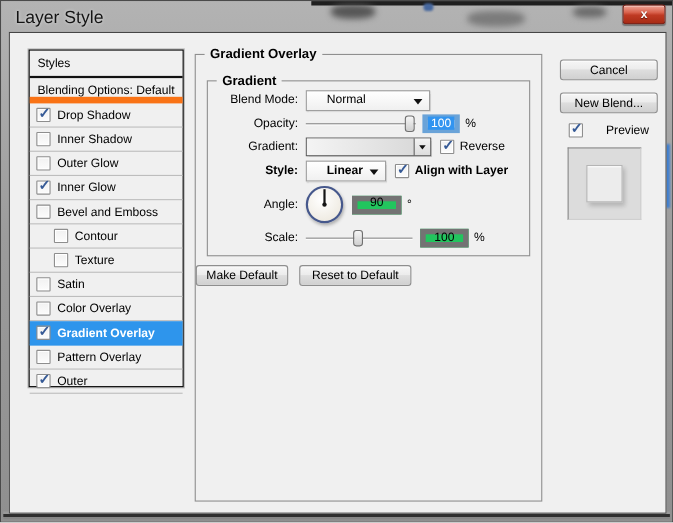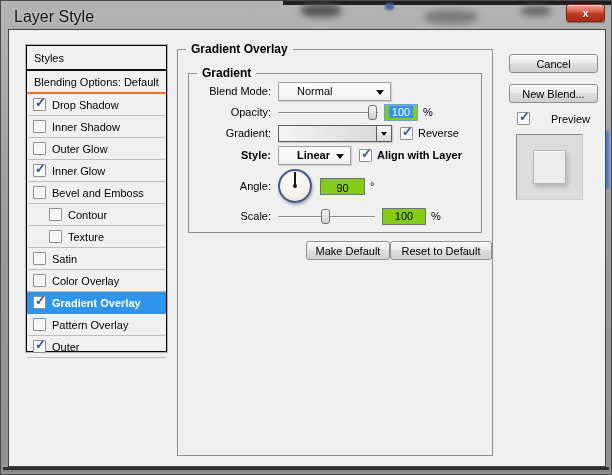--- a/index.html
+++ b/index.html
@@ -34,21 +34,21 @@
     background:linear-gradient(180deg,#9a9a9a 0 2px,#2f2f2f 2px 5px,#868686 5px 100%); }
 
   
   .content { position:absolute; top:28px; left:7px; width:598px; height:438px;
     background:#f0f0f0; border:1px solid #454545; z-index:2; }
 
   
   .styles-list { position:absolute; left:17px; top:15px; width:141px; height:307px;
     border:1px solid #000; background:#f0f0f0; box-shadow:0 0 0 1px rgba(0,0,0,.25); }
   .styles-header { height:25px; line-height:25px; padding-left:7px; border-bottom:2px solid #111; }
-  .blending-row { height:23px; line-height:23px; padding-left:7px; border-bottom:2px solid #f97316; cursor:default; }
+  .blending-row { height:23px; line-height:23px; padding-left:7px; border-bottom:6px solid #f97316; cursor:default; }
   .style-item { height:22px; display:flex; align-items:center; gap:6px; padding-left:6px;
     border-bottom:1px solid #bdbdbd; cursor:default; }
   .style-item.indent { padding-left:22px; }
   .style-item.selected { background:#2e95ec; color:#fff; font-weight:bold; border-bottom-color:#2e95ec; }
 
   
   .cb { width:13px; height:13px; flex:0 0 13px; border:1px solid #8e8e8e; border-radius:1px;
     background:linear-gradient(180deg,#f1f1f1,#fcfcfc); position:relative;
     box-shadow:inset 0 0 0 1px #fff; }
   .cb.checked::after { content:"✓"; position:absolute; left:1px; top:-4px;
@@ -74,21 +74,21 @@
   .arr-dn { position:absolute; right:6px; top:7px; width:0; height:0;
     border:4px solid transparent; border-top:5px solid #111; }
 
   .slider { position:relative; height:15px; }
   .sl-opacity { width:100px; } .sl-scale { width:97px; }
   .track { position:absolute; top:7px; left:0; right:0; height:1px; background:#8a8a8a;
     box-shadow:0 1px 0 #fff; }
   .thumb { position:absolute; top:0; width:9px; height:15px; border:1px solid #6f6f6f;
     border-radius:3px; background:linear-gradient(180deg,#f6f6f6,#cfcfcf); }
 
-  .field { height:17px; border:1px solid #737373; background:#84cc16; display:flex;
+  .field { height:17px; border:5px solid #737373; background:#22c55e; display:flex;
     align-items:center; justify-content:center; }
   .f-opacity { width:34px; margin-left:6px; border-color:#6aa3d8; }
   .f-opacity .sel { background:#3194f0; color:#fff; padding:0 3px; }
   .f-angle { width:45px; margin-left:8px;align-items:flex-end; } .f-scale { width:44px; margin-left:7px; }
   .unit { margin-left:5px; }
 
   .gswatch { width:114px; height:17px; border:1px solid #5c5c5c; display:flex;
     box-shadow:1px 1px 1px rgba(0,0,0,.15); }
   .ggrad { flex:1; background:linear-gradient(90deg,#f4f4f4,#dadada); }
   .gbtn { width:15px; border-left:1px solid #5c5c5c; background:linear-gradient(180deg,#f3f3f3,#ddd);
@@ -103,21 +103,21 @@
     position:relative; box-shadow:1px 2px 3px rgba(0,0,0,.28); flex:0 0 34px; }
   .needle { position:absolute; left:50%; top:1px; width:2px; height:14px; margin-left:-1px; background:#151515; }
   .dial-dot { position:absolute; left:50%; top:50%; width:4px; height:4px; margin:-2px 0 0 -2px;
     background:#151515; border-radius:50%; }
 
   .btn { border:1px solid #8e8e8e; border-radius:3px; height:19px; color:#000;
     display:flex; align-items:center; justify-content:center; cursor:default;
     background:linear-gradient(180deg,#f6f6f6 0%,#ececec 45%,#dedede 50%,#d0d0d0 100%);
     box-shadow:inset 0 1px 0 #fff; }
   .default-btns { position:absolute; left:0; right:0; top:191px; display:flex;
-    justify-content:flex-end; }
+    justify-content:flex-start; gap:10px; }
   .btn-make { width:84px; } .btn-reset { width:102px; }
 
   
   .right-col { position:absolute; left:500px; top:14px; width:89px; }
   .btn-ok { width:89px; border-color:#3f7cb5;
     box-shadow:0 0 0 1px #bfe2f8, 0 0 4px 2px rgba(86,160,225,.75), inset 0 1px 0 #fff; }
   .btn-cancel { width:89px; margin-top:10px; }
   .btn-new { width:89px; margin-top:11px; }
   .preview-row { margin-top:9px; display:flex; align-items:center; gap:21px; justify-content:center; }
   .thumb-box { margin:9px 0 0 7px; width:67px; height:66px; background:#dcdcdc;

